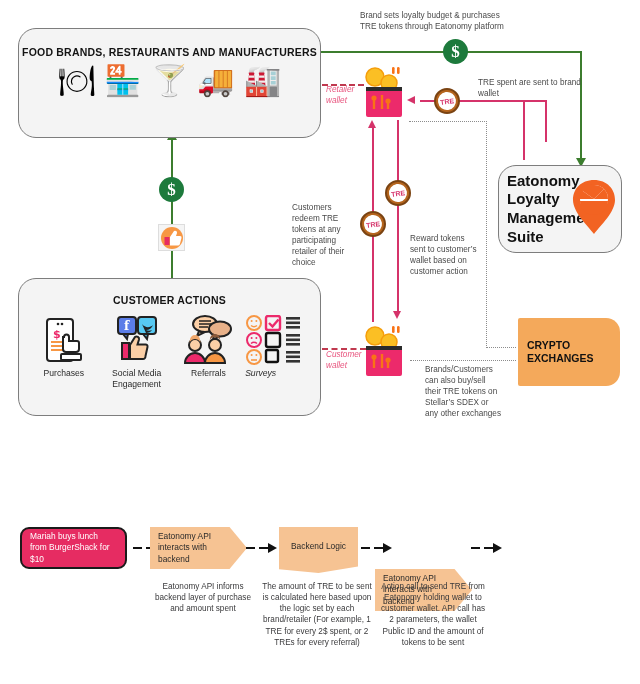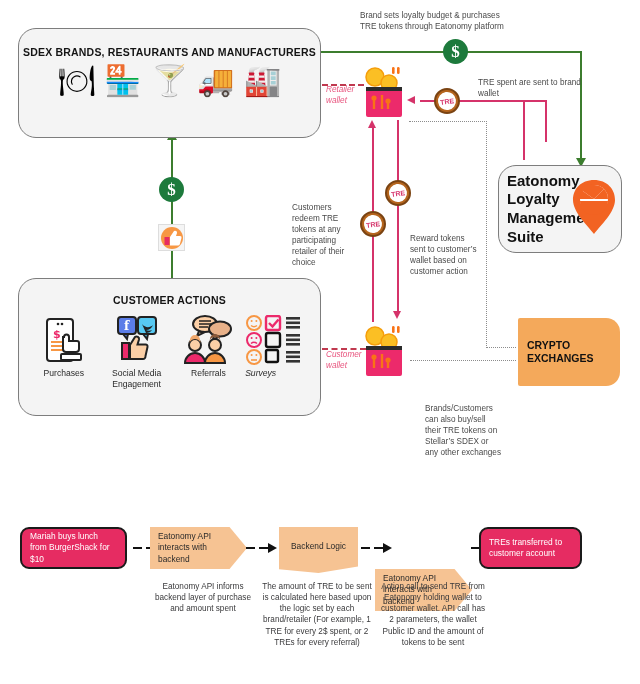--- a/index.html
+++ b/index.html
@@ -163,21 +163,21 @@
   <div class="abs ln-green v" style="left:171px; top:136px; width:2px; height:142px;"></div>
   <div class="abs arrow-up-green" style="left:167px; top:131px;"></div>
 
   <div class="abs ln-green h" style="left:468px; top:51px; width:114px; height:2px;"></div>
   <div class="abs ln-green v" style="left:580px; top:51px; width:2px; height:108px;"></div>
   <div class="abs arrow-down-green" style="left:576px; top:158px;"></div>
 
   <div class="abs ln-green h" style="left:318px; top:51px; width:152px; height:2px;"></div>
 
   <div class="abs panel" style="left:18px; top:28px; width:303px; height:110px;">
-    <div class="panel-title" style="font-size:10.5px; margin-top:17px;">SDEX BRANDS, RESTAURANTS AND MANUFACTURERS</div>
+    <div class="panel-title" style="font-size:10.5px; margin-top:17px;">FOOD BRANDS, RESTAURANTS AND MANUFACTURERS</div>
     <div style="display:flex; justify-content:center; align-items:center; gap:9px; margin-top:8px;">
       <span style="font-size:30px; line-height:1;">🍽</span>
       <span style="font-size:30px; line-height:1;">🏪</span>
       <span style="font-size:30px; line-height:1;">🍸</span>
       <span style="font-size:30px; line-height:1;">🚚</span>
       <span style="font-size:30px; line-height:1;">🏭</span>
     </div>
   </div>
 
   <div class="abs note" style="left:360px; top:11px; width:150px;">Brand sets loyalty budget &amp; purchases TRE tokens through Eatonomy platform</div>
@@ -266,21 +266,21 @@
   </div>
   <div class="abs wallet-label" style="left:326px; top:350px; width:42px;">
     <span>Customer wallet</span>
   </div>
 
   <div class="abs" style="left:518px; top:318px; width:102px; height:68px; background:#f4a95b;
               border-radius:2px 14px 14px 2px; display:flex; align-items:center; padding-left:9px;">
     <div style="font-size:10.5px; font-weight:bold; color:#111; line-height:1.2;">CRYPTO EXCHANGES</div>
   </div>
 
-  <div class="abs note" style="left:425px; top:365px; width:78px;margin-top:39px;">Brands/Customers can also buy/sell their TRE tokens on Stellar’s SDEX or any other exchanges</div>
+  <div class="abs note" style="left:425px; top:365px; width:78px;">Brands/Customers can also buy/sell their TRE tokens on Stellar’s SDEX or any other exchanges</div>
 
 
   <div class="abs dollar-badge" style="left:159px; top:177px;">$</div>
 
   <div class="abs" style="left:158px; top:224px; width:27px; height:27px; background:#f5f5f5; border:1px solid #ddd;
               display:flex; align-items:center; justify-content:center;">
     <svg width="24" height="24" viewBox="0 0 24 24">
       <circle cx="12" cy="12" r="11" fill="#f79744"></circle>
       <rect x="4.5" y="11" width="5" height="8" fill="#e62c62"></rect>
       <path d="M10 19 V11 l4-6 a2 2 0 0 1 3 2 l-1 3 h4 a1.6 1.6 0 0 1 1.5 2 l-1.6 6 a2 2 0 0 1 -2 1.6 h-7.9 z" fill="#fff"></path>
@@ -406,21 +406,18 @@
   <div class="abs arrow-right-black" style="left:383px; top:543px;"></div>
 
   <div class="abs flow-chev" style="left:375px; top:527px; width:97px; height:42px;">
     <span>Eatonomy API interacts with backend</span>
   </div>
 
   <div class="abs dash-seg" style="left:471px; top:547px; width:9px;"></div>
   <div class="abs dash-seg" style="left:484px; top:547px; width:9px;"></div>
   <div class="abs arrow-right-black" style="left:493px; top:543px;"></div>
 
-  <div class="abs flow-pill" style="left:479px; top:527px; width:103px; height:42px;">
-    <span>TREs transferred to customer account</span>
-  </div>
 
   <div class="abs caption" style="left:152px; top:581px; width:102px;">Eatonomy API informs backend layer of purchase and amount spent</div>
   <div class="abs caption" style="left:262px; top:581px; width:110px;">The amount of TRE to be sent is calculated here based upon the logic set by each brand/retailer (For example, 1 TRE for every 2$ spent, or 2 TREs for every referral)</div>
   <div class="abs caption" style="left:378px; top:581px; width:110px;">Action call to send TRE from Eatonomy holding wallet to customer wallet. API call has 2 parameters, the wallet Public ID and the amount of tokens to be sent</div>
 
 </div>
 
 </body></html>

